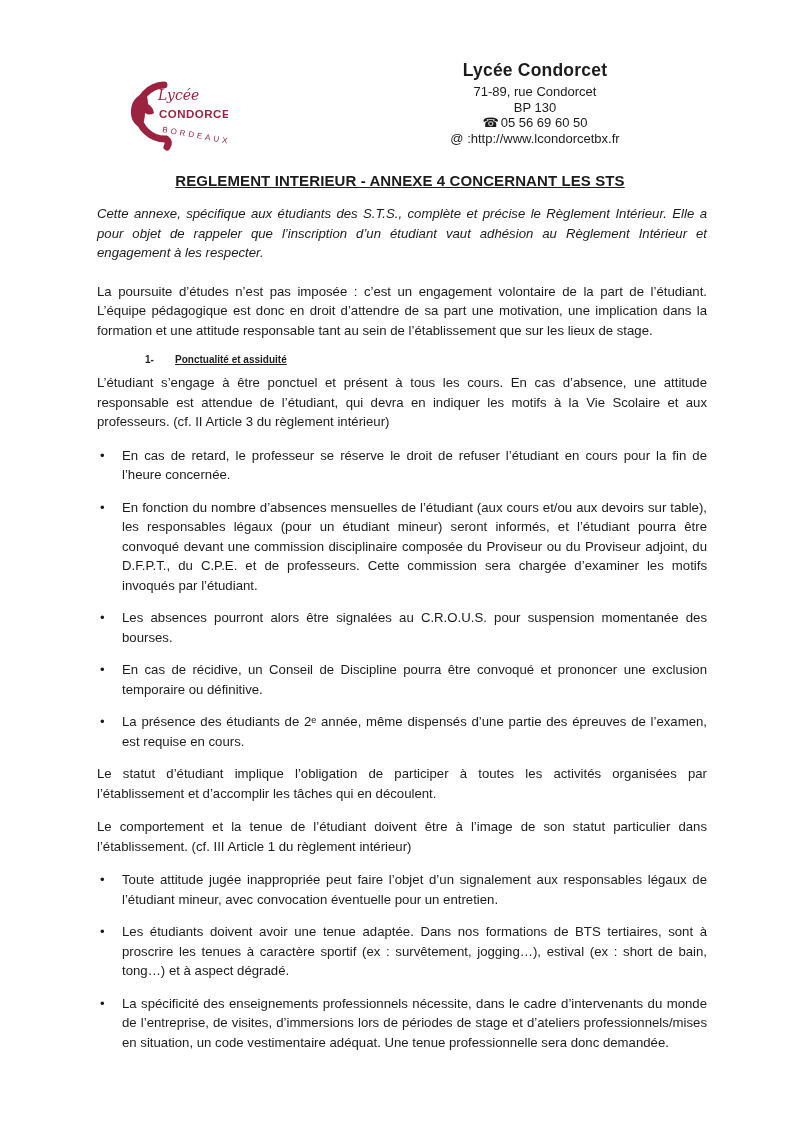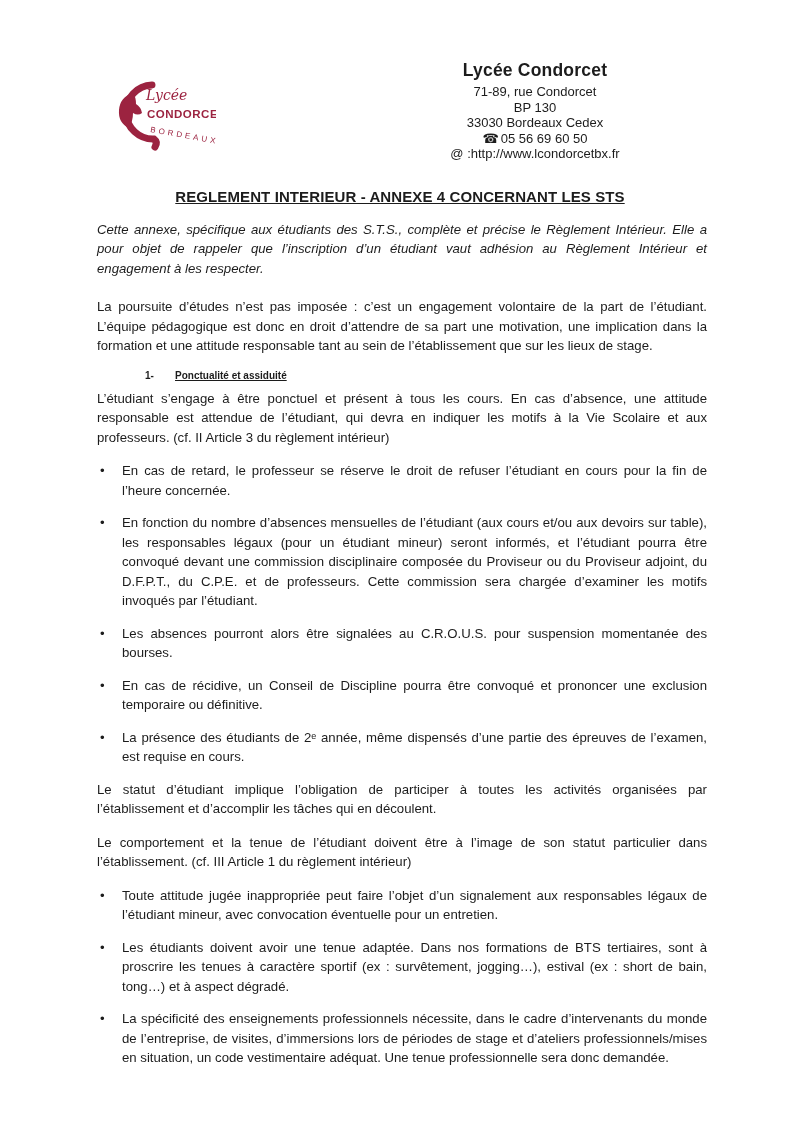--- a/index.html
+++ b/index.html
@@ -13,21 +13,21 @@
     box-sizing: border-box;
     padding: 60px 93px 0 93px;
     font-family: "Liberation Sans", "DejaVu Sans", sans-serif;
     color: #1c1c1c;
     overflow: hidden;
   }
 
   
   .logo-wrap {
     position: absolute;
-    left: 100px;
+    left: 112px;
     top: 76px;
     width: 116px;
     height: 76px;
     text-align: center;
   }
   .school-block {
     width: 360px;
     margin-left: 262px; 
     text-align: center;
   }
@@ -100,21 +100,20 @@
       <text x="46" y="24" font-size="14" font-style="italic" font-family="DejaVu Serif, serif" fill="#9c2340">Lycée</text>
       <text x="47" y="42" font-size="11.5" font-weight="bold" letter-spacing="0.5" fill="#9c2340">CONDORCET</text>
       <text x="50" y="56" font-size="8" letter-spacing="3" transform="rotate(10 50 56)" fill="#9c2340">BORDEAUX</text>
     </svg>
   </div>
 
   <div class="school-block">
     <div class="school-name">Lycée Condorcet</div>
     <div class="addr-line">71-89, rue Condorcet</div>
     <div class="addr-line">BP 130</div>
-    <div class="addr-line">33030 Bordeaux Cedex</div>
     <div class="phone-line">
       <span class="phone-icon">☎</span><span>05 56 69 60 50</span>
     </div>
     <div class="addr-line">@ :http://www.lcondorcetbx.fr</div>
   </div>
 
   <div class="doc-title">REGLEMENT INTERIEUR - ANNEXE 4 CONCERNANT LES STS</div>
 
   <p class="para intro-italic">Cette annexe, spécifique aux étudiants des S.T.S., complète et précise le Règlement Intérieur. Elle a pour objet de rappeler que l’inscription d’un étudiant vaut adhésion au Règlement Intérieur et engagement à les respecter.</p>
 

